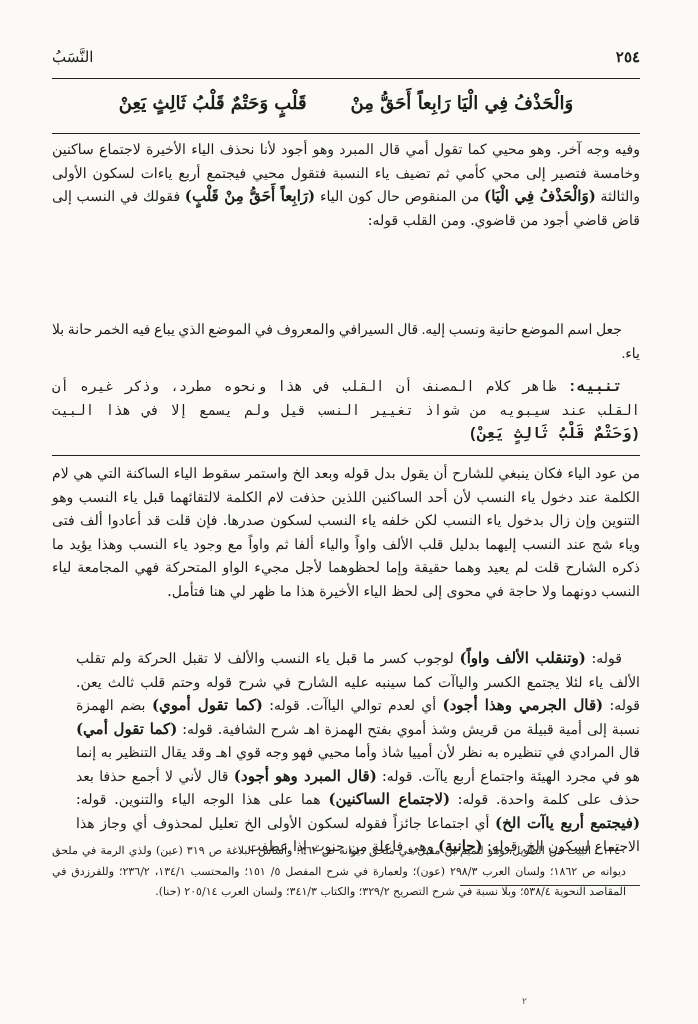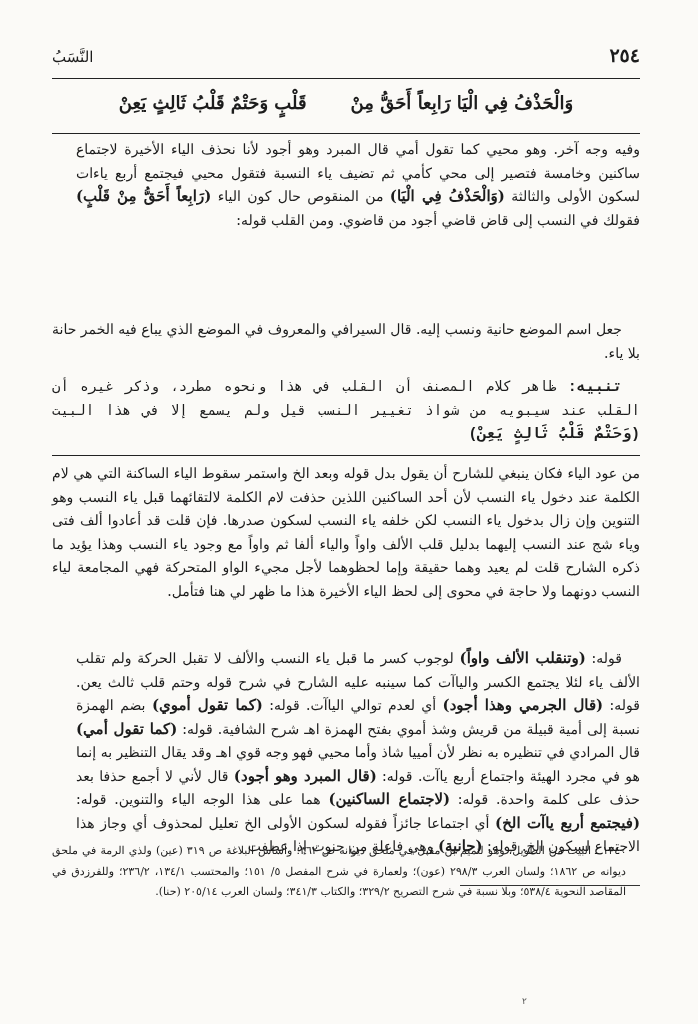--- a/index.html
+++ b/index.html
@@ -12,41 +12,41 @@
   }
   .page {
     position: absolute; left: 52px; top: 0; width: 588px; height: 1024px;
     direction: rtl;
   }
   .running-head {
     position: absolute; top: 42px; left: 0; right: 0; height: 24px;
     display: flex; justify-content: space-between; align-items: flex-end;
     font-size: 15px;
   }
-  .running-head .num { font-size: 19px; font-weight: bold; }
+  .running-head .num { font-size: 15px; font-weight: bold; }
   .rule { position: absolute; left: 0; right: 0; border-top: 1.6px solid #222; }
   .rule.r1 { top: 78px; }
   .rule.r2 { top: 133px; }
   .rule.r3 { top: 455px; }
   .verse {
     position: absolute; left: 0; right: 0;
     display: flex; justify-content: center; gap: 44px;
     font-weight: bold; font-size: 18px; white-space: nowrap;
   }
   .verse.v1 { top: 92px; }
   .verse.v2 { top: 280px; }
   .verse .vnum { margin-left: 4px; }
   .para {
     position: absolute; left: 0; right: 0;
     font-size: 14px; line-height: 23.5px;
     text-align: justify; text-align-last: right;
   }
   .para b { font-weight: bold; font-size: 15px; }
-  .p1 { top: 138px; margin-left: 24px; }
-  .p2 { top: 318px; text-indent: 18px; }
+  .p1 { top: 138px; }
+  .p2 { top: 318px; text-indent: 18px; font-family: Liberation Serif, serif; }
   .p3 { top: 376px; text-indent: 18px; font-family: Liberation Mono, monospace; }
   .p4 { top: 462px; }
   .p5 { top: 647px; text-indent: 18px; margin-left: 24px; }
   .fn-rule { position: absolute; top: 885px; right: 0; width: 180px; border-top: 1px solid #333; }
   .footnote {
     position: absolute; top: 841px; left: 0; right: 0;
     font-size: 11px; line-height: 20.5px; text-align: justify; text-align-last: right;
   }
   .footnote .hang { padding-right: 14px; }
   .smudge { position: absolute; bottom: 18px; left: 470px; font-size: 9px; color: #555; }

